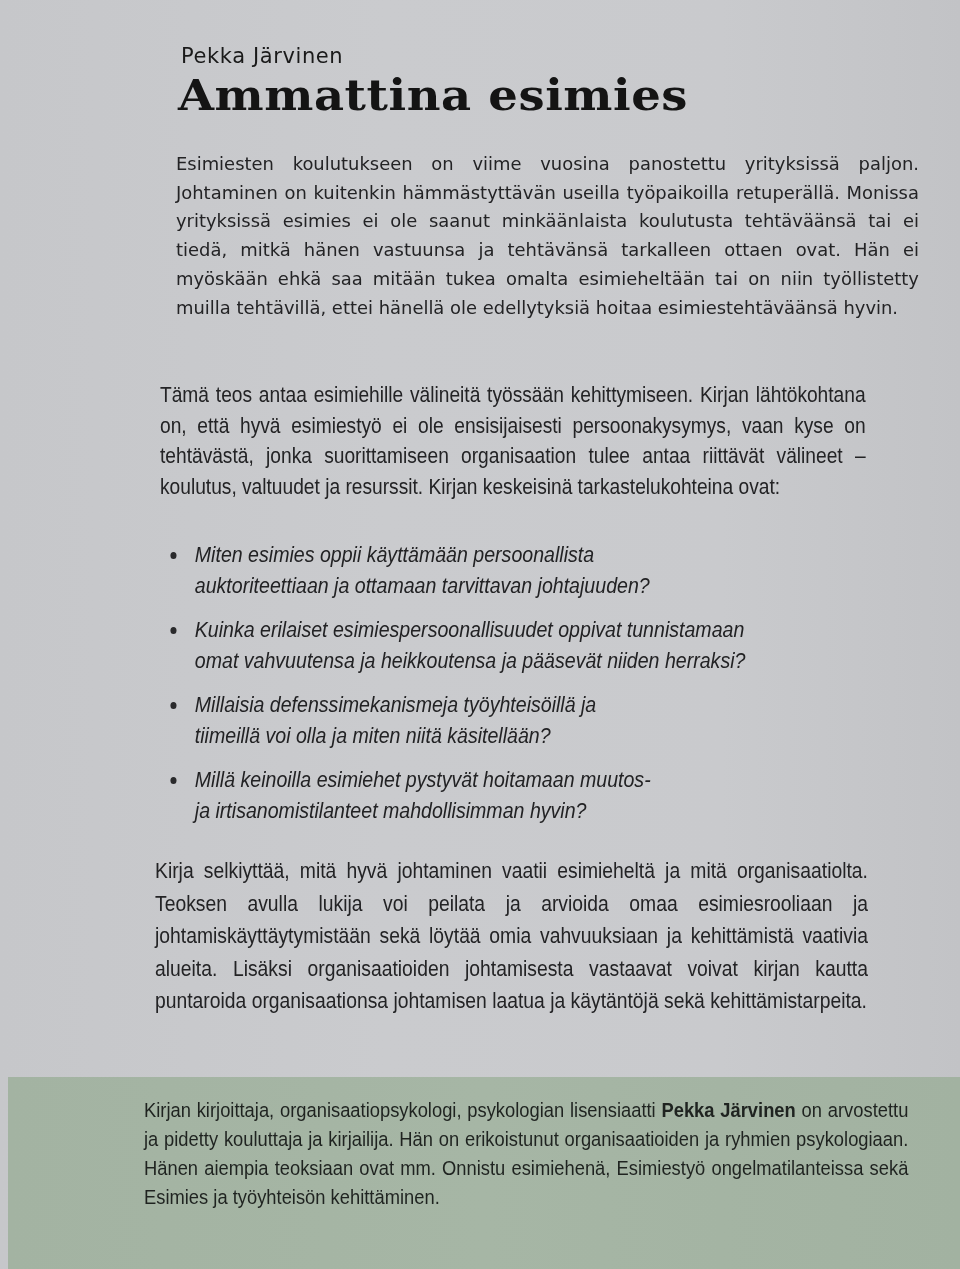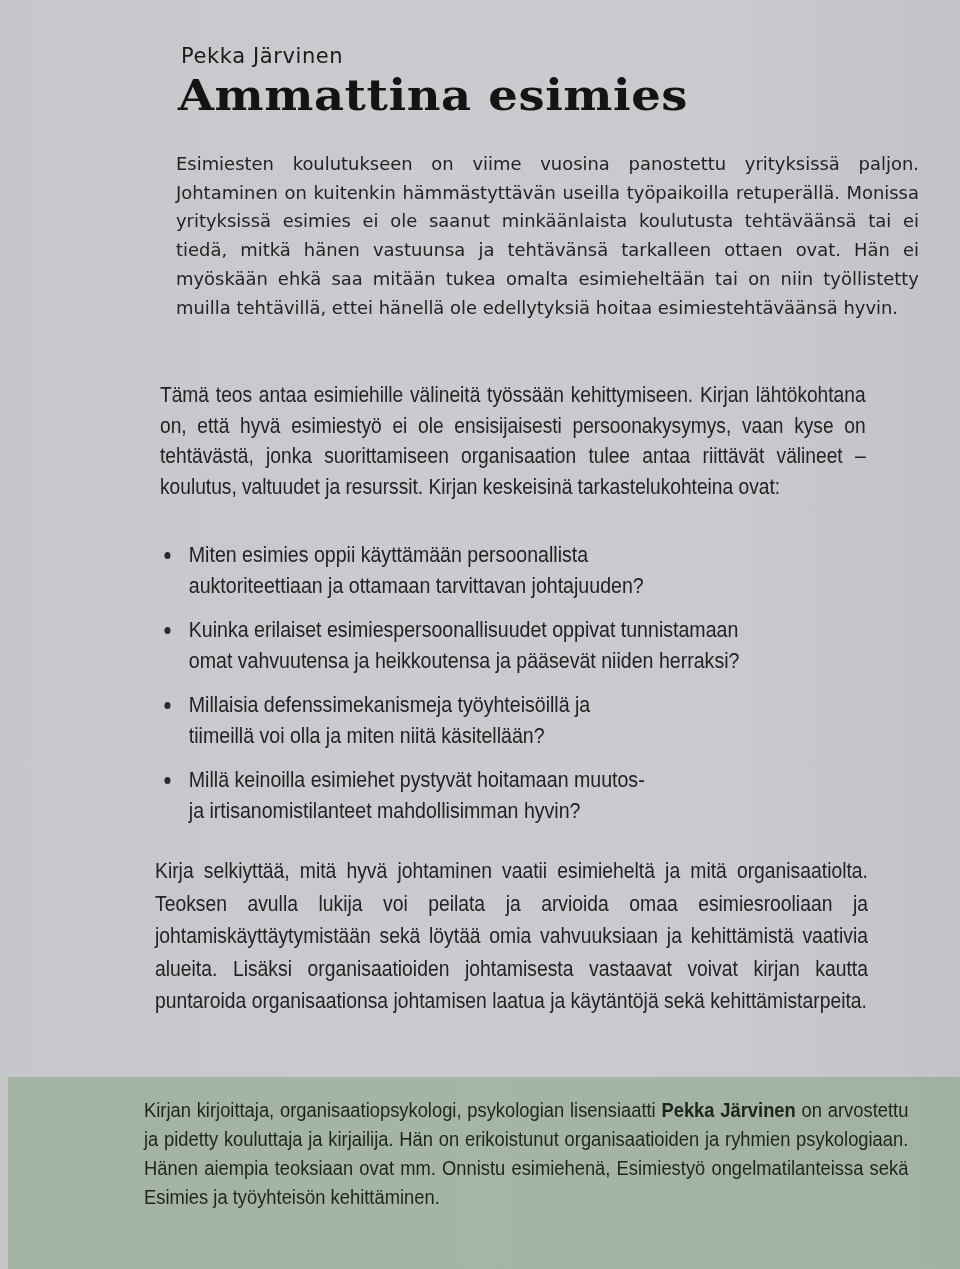--- a/index.html
+++ b/index.html
@@ -62,26 +62,27 @@
       position: absolute;
       left: 160px;
       top: 380px;
       width: 784px;
       line-height: 30.5px;
       font-size: 21.3px;
       transform: scaleX(0.9);
     }
     .bullets {
       position: absolute;
-      left: 154px;
+      left: 160px;
       top: 540px;
       width: 800px;
       margin: 0;
       padding: 0;
       list-style: none;
+      font-style: italic;
     }
     .bullets li {
       position: relative;
       padding-left: 40px;
       margin-bottom: 14px;
       font-family: "Liberation Sans", sans-serif;
       font-size: 22.5px;
       line-height: 30.5px;
       color: #222224;
       transform: scaleX(0.87);

